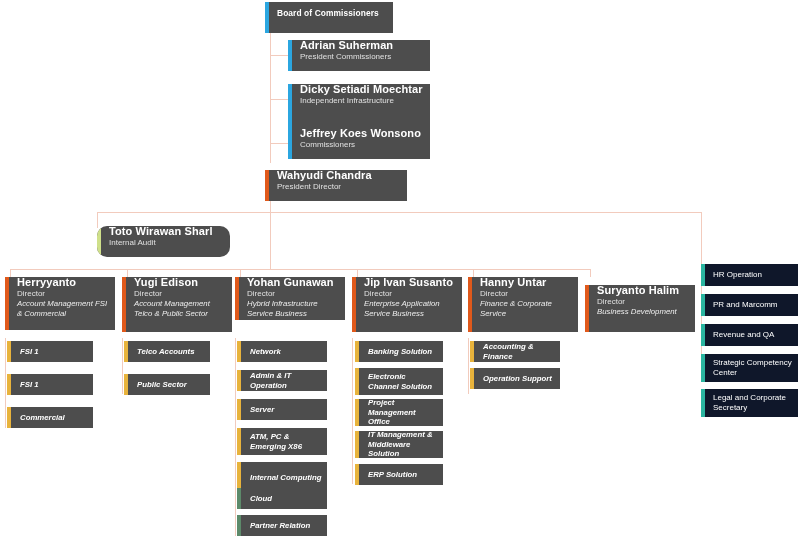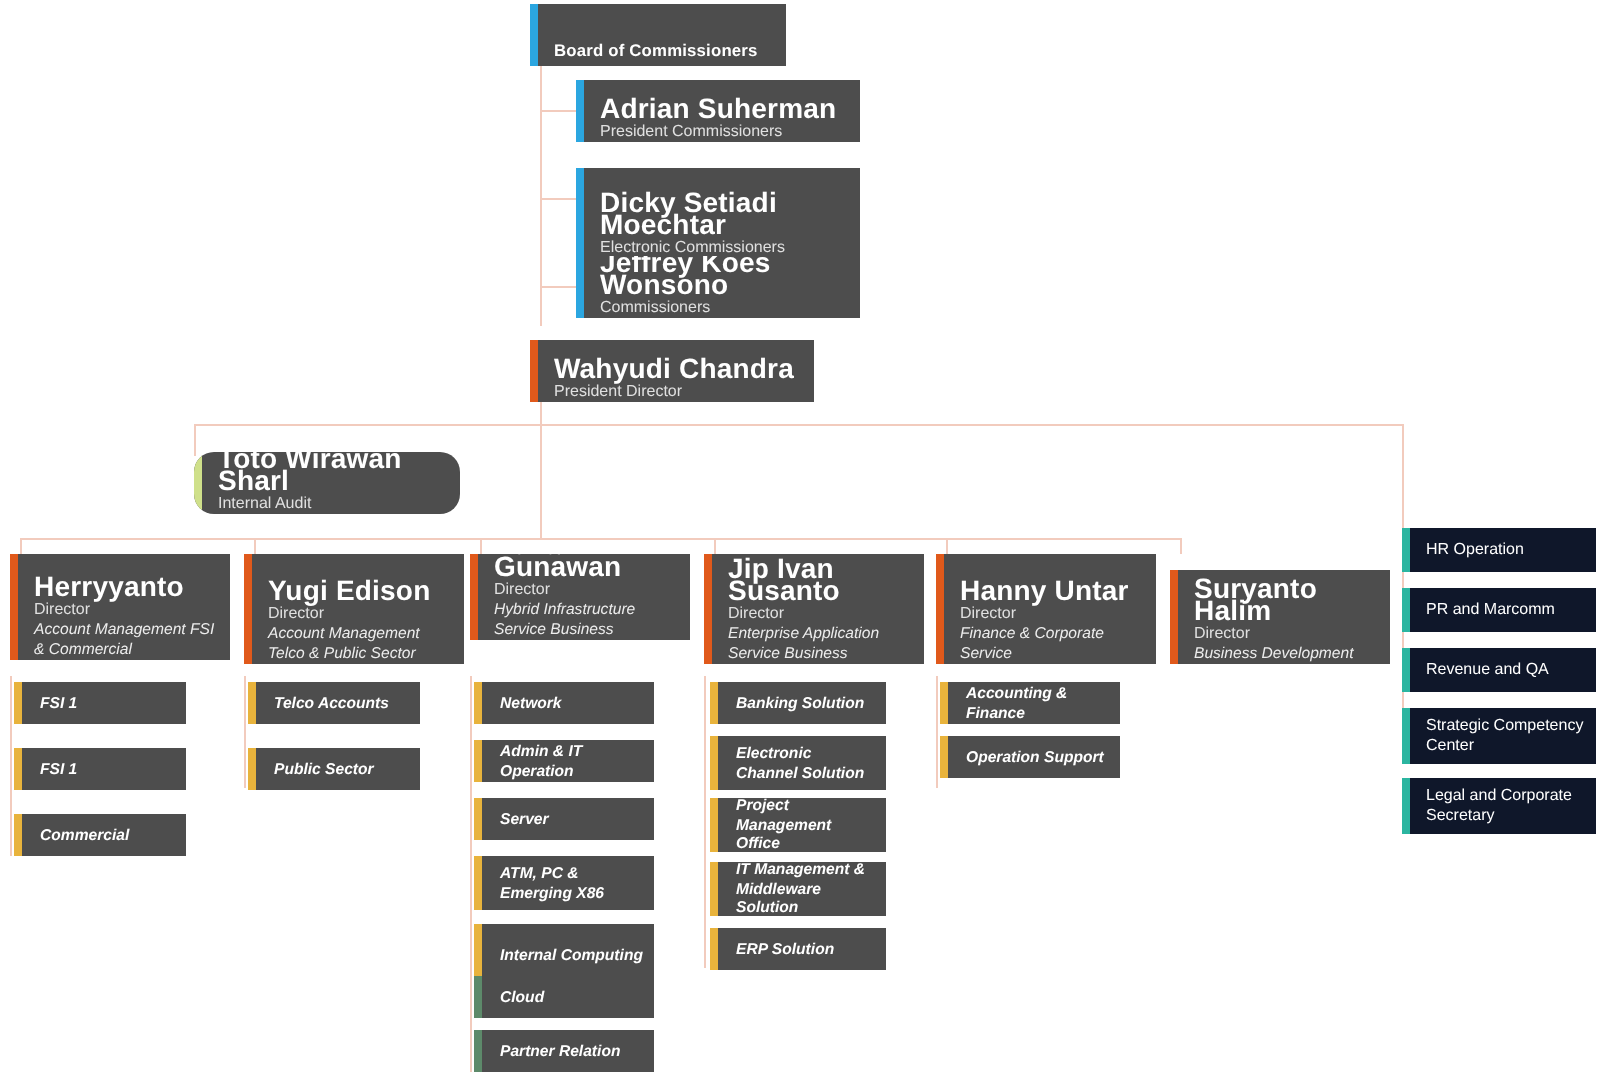--- a/index.html
+++ b/index.html
@@ -25,40 +25,40 @@
   }
   .line.v { width: 1px; }
   .line.h { height: 1px; }
 
   
   .node {
     position: absolute;
     background: #4d4d4d;
     box-sizing: border-box;
     display: flex;
-    align-items: flex-end;
+    align-items: flex-start;
     overflow: hidden;
   }
   .node .bar {
     position: absolute;
     left: 0;
     top: 0;
     bottom: 0;
     width: 4px;
   }
   .node .body {
     padding-left: 12px;
     padding-right: 6px;
     width: 100%;
     box-sizing: border-box;
   }
   .node .name {
     color: #ffffff;
     font-weight: bold;
-    font-size: 14px;
+    font-size: 11px;
     line-height: 11px;
     letter-spacing: 0.1px;
   }
   .node .role {
     color: #e0e0e0;
     font-size: 8px;
     line-height: 11px;
   }
   .node .unit {
     color: #ededed;
@@ -162,21 +162,21 @@
     <span class="bar" style="background:#2ba6e0;"></span>
     <span class="body">
       <div class="name">Adrian Suherman</div>
       <div class="role">President Commissioners</div>
     </span>
   </div>
   <div class="node" style="left:288px; top:84px; width:142px; height:45px;">
     <span class="bar" style="background:#2ba6e0;"></span>
     <span class="body">
       <div class="name">Dicky Setiadi Moechtar</div>
-      <div class="role">Electronic Commissioners</div>
+      <div class="role">Independent Infrastructure</div>
     </span>
   </div>
   <div class="node" style="left:288px; top:128px; width:142px; height:31px;">
     <span class="bar" style="background:#2ba6e0;"></span>
     <span class="body">
       <div class="name">Jeffrey Koes Wonsono</div>
       <div class="role">Commissioners</div>
     </span>
   </div>
 

